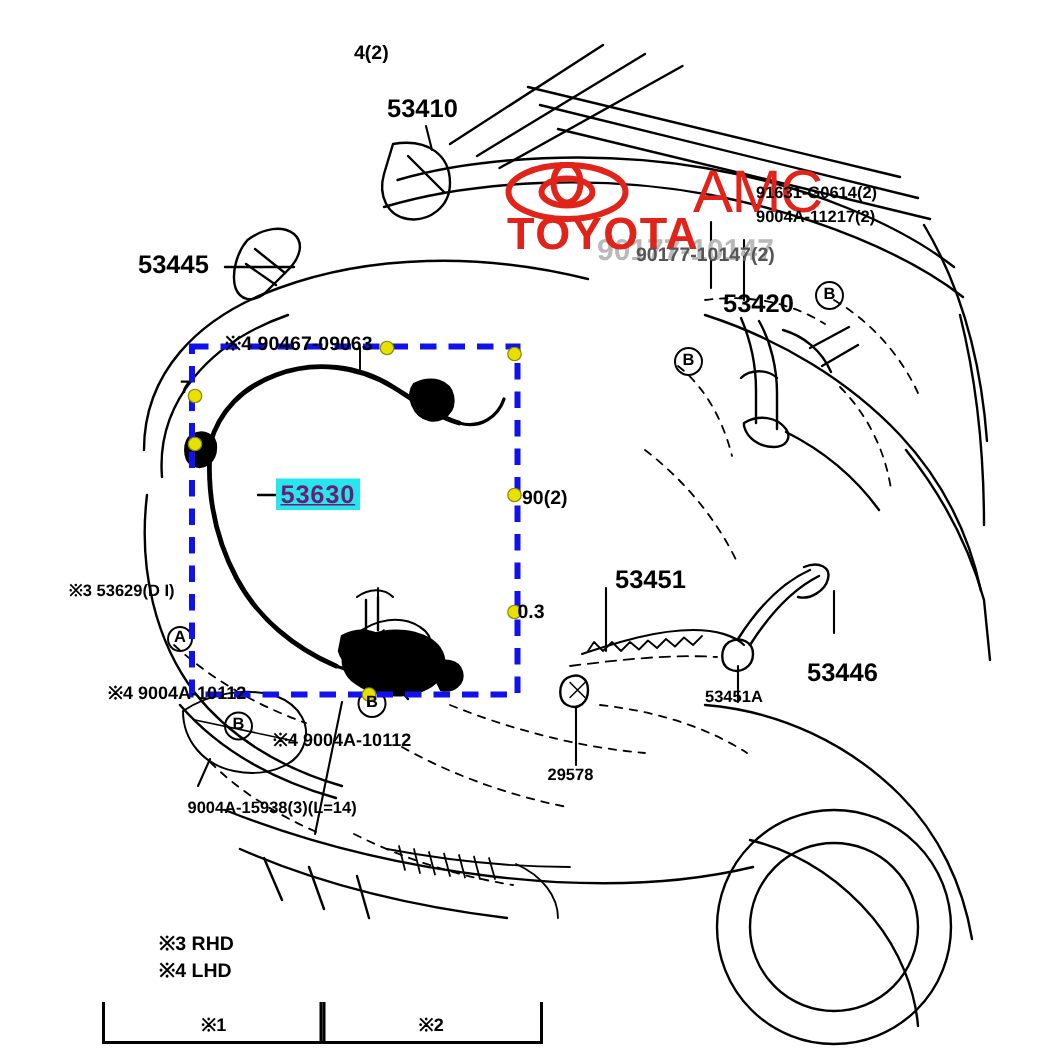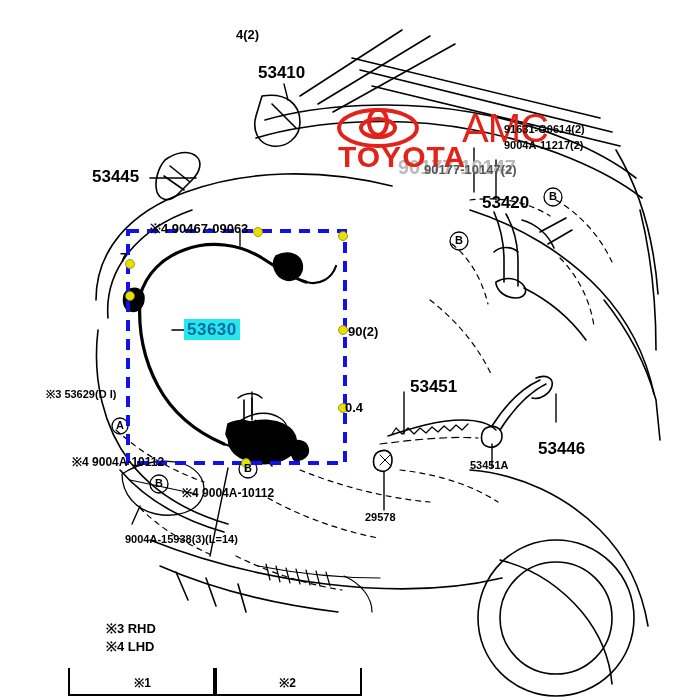--- a/index.html
+++ b/index.html
@@ -11,21 +11,21 @@
   svg.layer{position:absolute;left:0;top:0;width:700px;height:700px;}
 
   .lbl{position:absolute;font-family:"Liberation Sans",sans-serif;
        font-weight:bold;color:#000;white-space:nowrap;line-height:1;}
   .s15{font-size:17px;}
   .s14{font-size:11px;}
   .s13{font-size:13px;}
   .s12{font-size:12px;}
   .s11{font-size:11px;}
 
-  .hl{background:#26e7ee;padding:1px 3px;color:#0369a1;letter-spacing:.5px;}
+  .hl{background:#26e7ee;padding:1px 3px;color:#701a75;letter-spacing:.5px;text-decoration:underline;}
 
   
   #wm{position:absolute;left:336px;top:104px;width:230px;height:92px;
       pointer-events:none;}
   .wm-amc{position:absolute;left:86px;top:2px;font-size:40px;font-weight:normal;
           color:#e2231a;font-family:"Liberation Sans",sans-serif;letter-spacing:-1px;margin-left:40px;}
   .wm-toy{position:absolute;left:2px;top:36px;font-size:30px;font-weight:bold;
           color:#e2231a;font-family:"Liberation Sans",sans-serif;letter-spacing:1px;text-align:right;}
   .wm-parts{position:absolute;left:50px;top:62px;font-size:24px;font-weight:bold;
             font-style:italic;color:#e2231a;
@@ -235,21 +235,21 @@
   <div class="lbl s13" style="left:150px;top:222px">※4 90467-09063</div>
 
   <div class="lbl s15" style="left:0px;top:0px;position:absolute"></div>
 
   <div class="lbl s15" style="left:184px;top:321px">
     <span class="hl">53630</span>
   </div>
 
   <div class="lbl s13" style="left:348px;top:325px">90(2)</div>
 
-  <div class="lbl s13" style="left:345px;top:401px">0.4</div>
+  <div class="lbl s13" style="left:345px;top:401px">0.3</div>
 
   <div class="lbl s14" style="left:46px;top:389px">※3 53629(D I)</div>
 
   <div class="lbl s15" style="left:410px;top:378px">53451</div>
 
   <div class="lbl s14" style="left:470px;top:460px">53451A</div>
 
   <div class="lbl s15" style="left:538px;top:440px">53446</div>
 
   <div class="lbl s14" style="left:365px;top:512px">29578</div>

